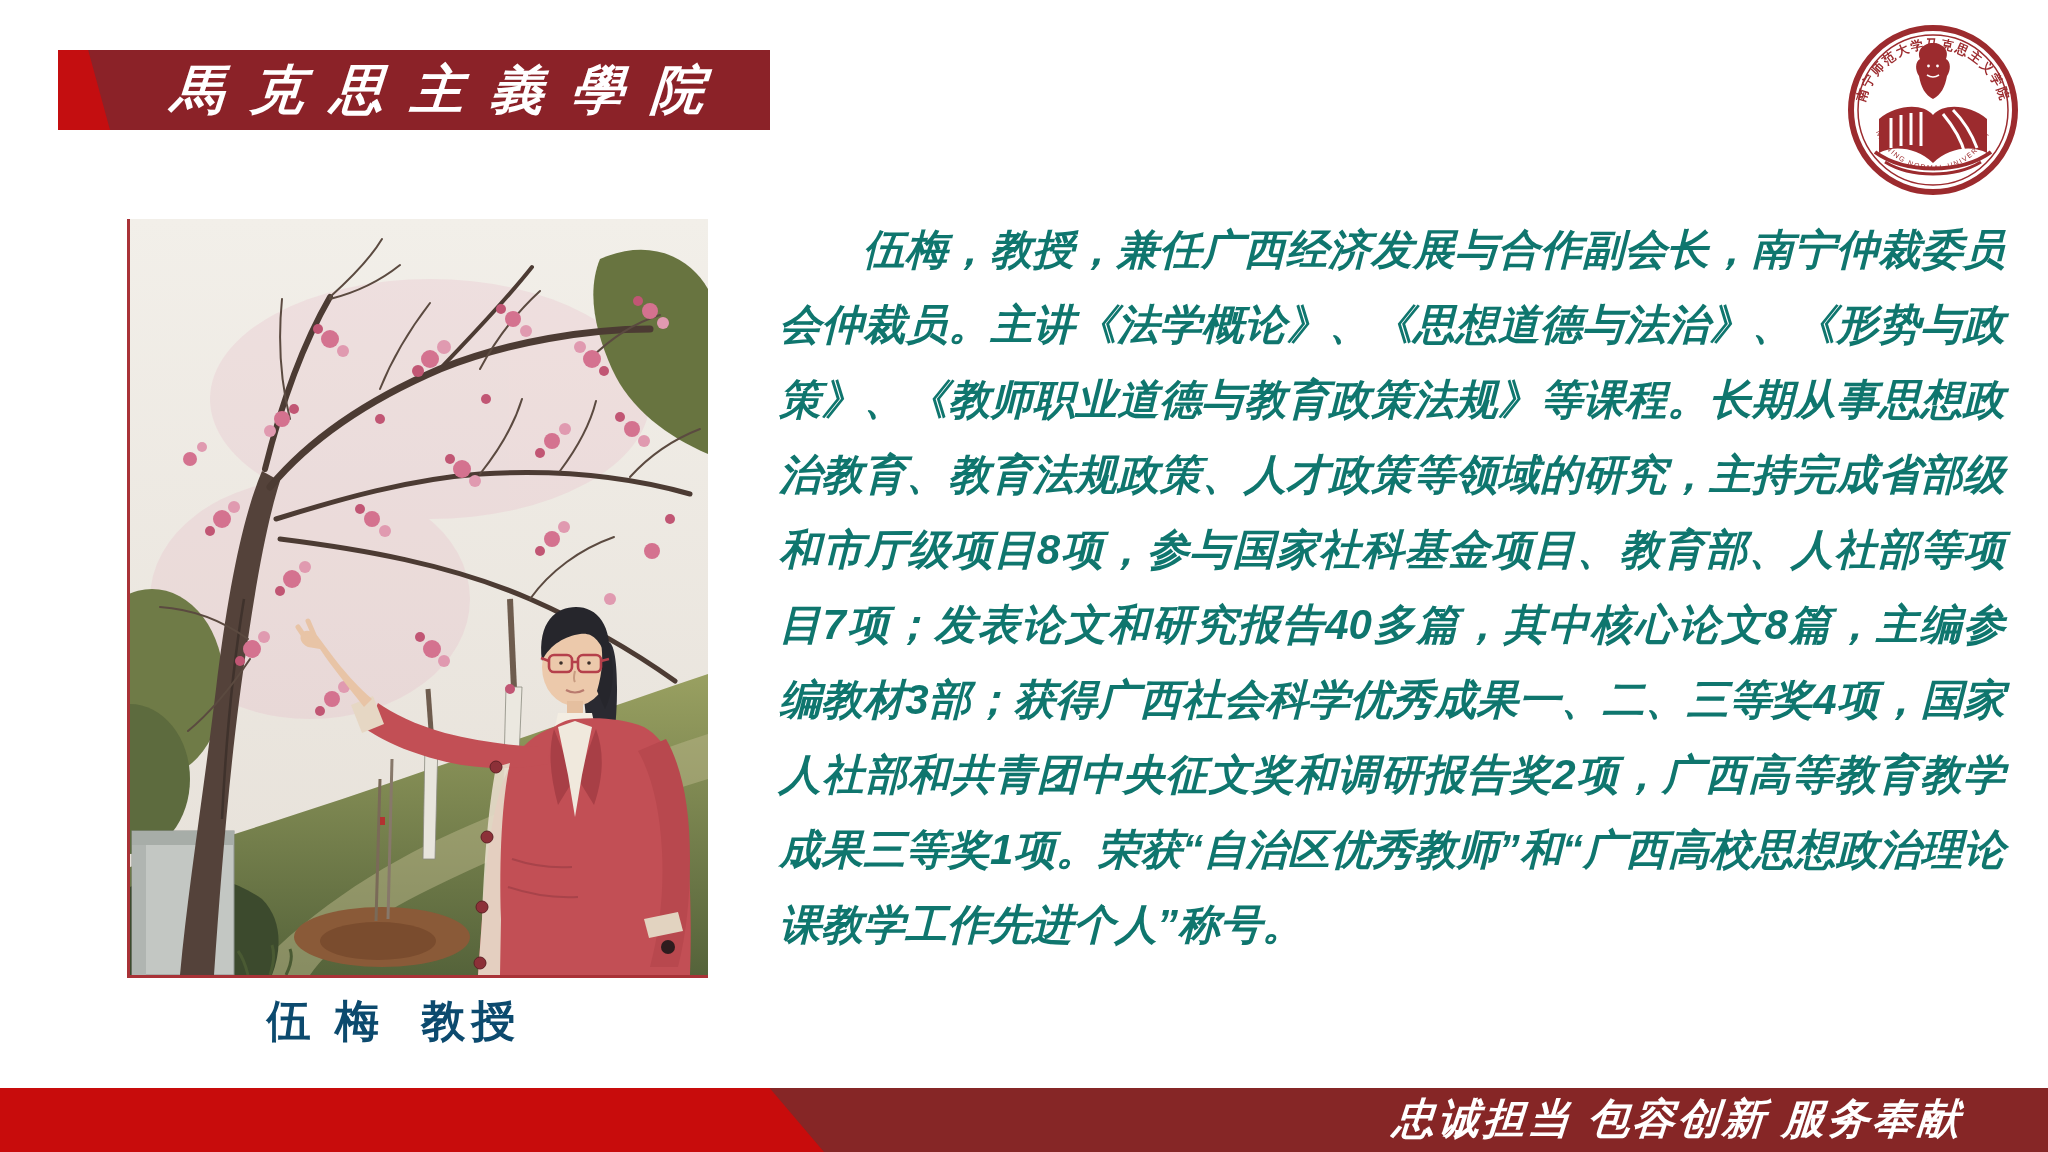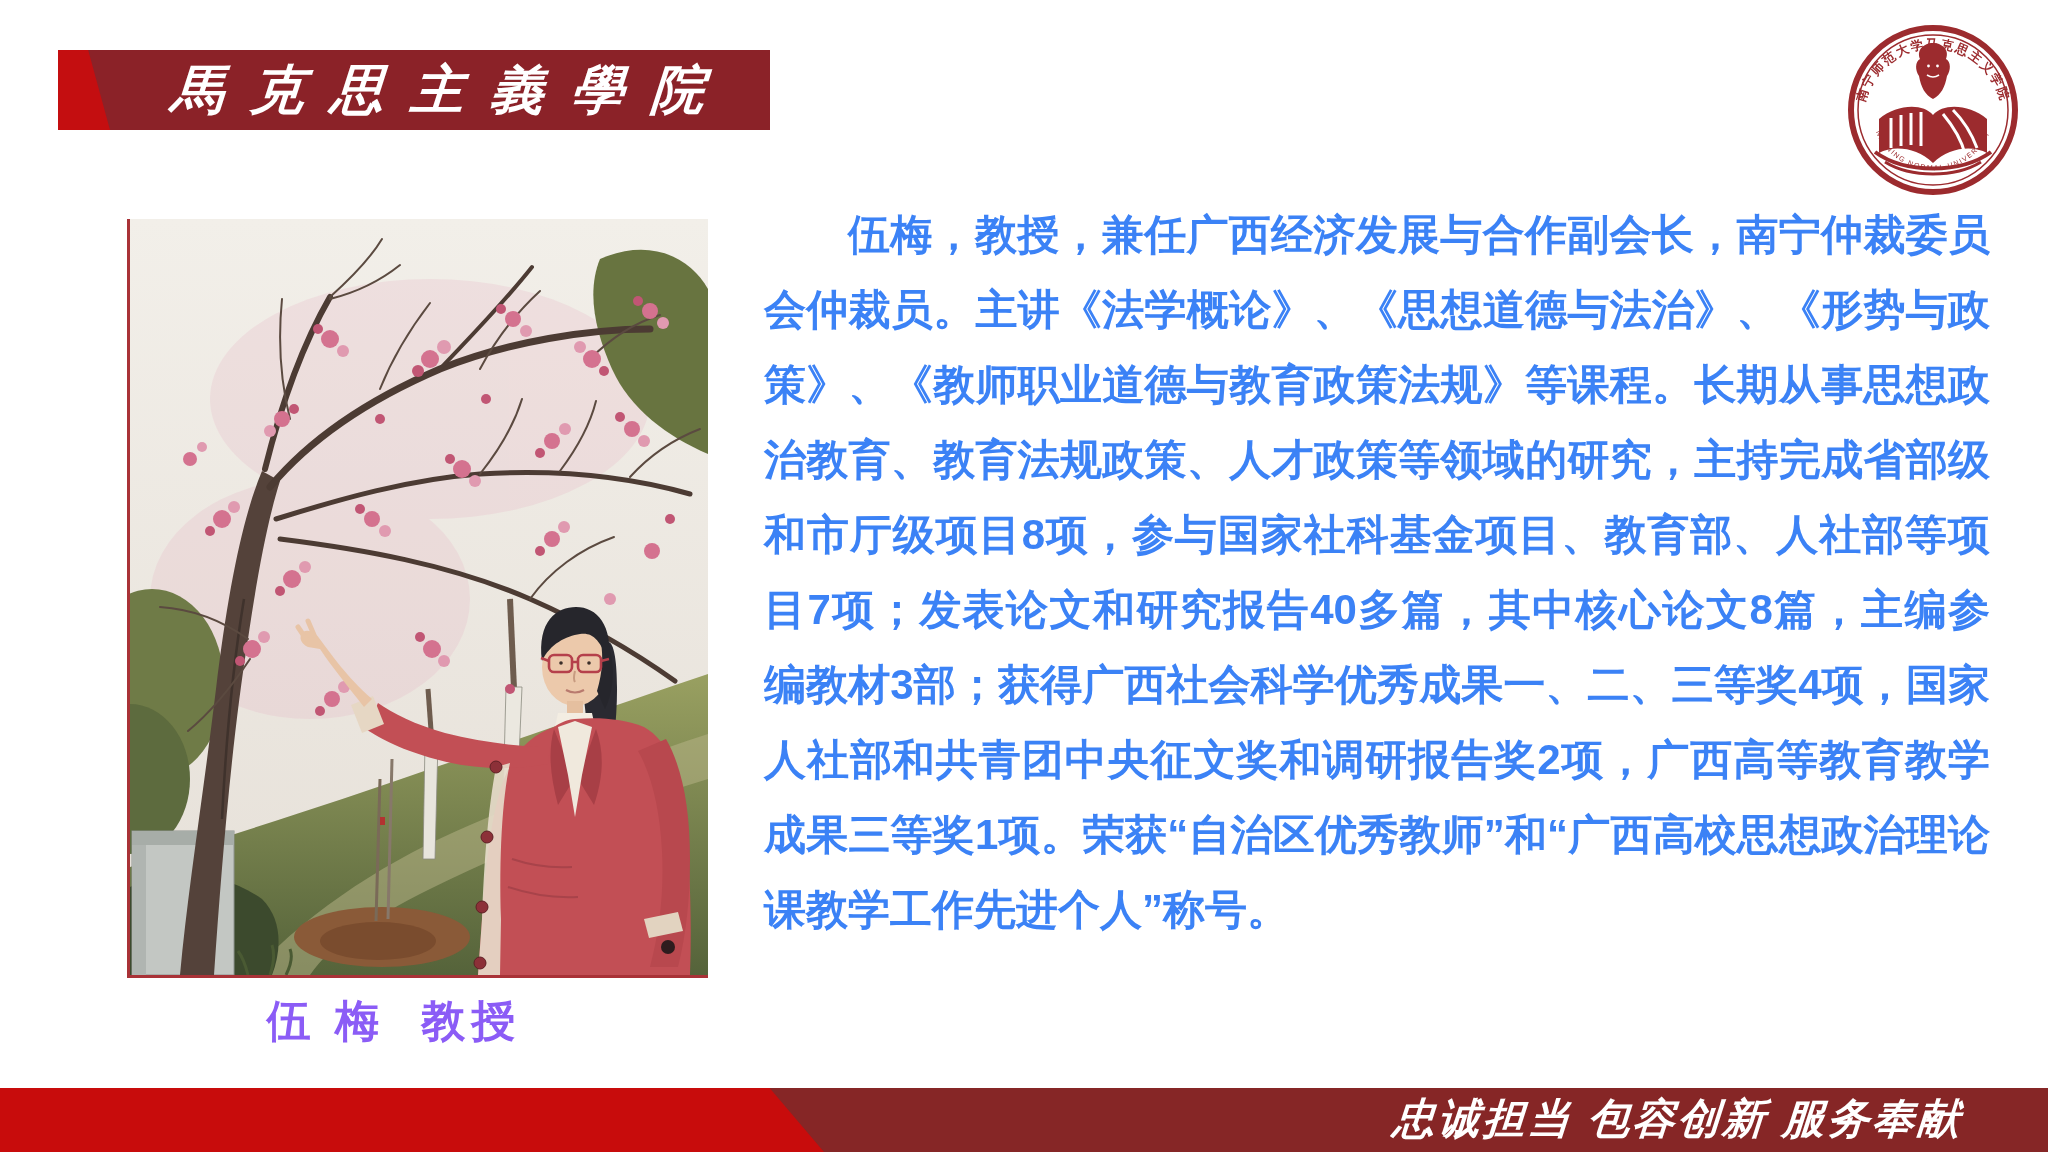--- a/index.html
+++ b/index.html
@@ -18,27 +18,27 @@
   }
   .header-line{position:absolute;left:770px;top:131px;width:1002px;height:8px;
     background:linear-gradient(90deg,#79202 6,#7a2026 0%,#8d272d 55%,#a8333a 100%);}
   .logo{position:absolute;left:1845px;top:22px;width:176px;height:176px;}
   
   .photo{position:absolute;left:127px;top:219px;width:578px;height:756px;
     border-left:3px solid #a93237;border-bottom:3px solid #a93237;box-sizing:content-box;}
   .photo svg{display:block;}
   .photo-caption{
     position:absolute;left:127px;top:992px;width:578px;padding-right:44px;box-sizing:border-box;
-    text-align:center;font-size:44px;font-weight:700;color:#8b5cf6;letter-spacing:6px;white-space:pre;
+    text-align:center;font-size:44px;font-weight:700;color:#0c4a6e;letter-spacing:6px;white-space:pre;
   }
   
   .bio-text{
     position:absolute;left:763px;top:196px;width:1226px;
-    font-size:42px;line-height:75px;font-weight:700;color:#3b82f6;
-    text-align:justify;text-indent:2em;margin:1px;
+    font-size:42px;line-height:75px;font-weight:700;color:#0f766e;
+    text-align:justify;text-indent:2em;margin:16px;font-style:italic;
   }
   
   .footer-dark{position:absolute;left:0;top:1088px;width:2048px;height:64px;background:#862626;}
   .footer-accent{position:absolute;left:0;top:1088px;width:824px;height:64px;background:#C80C0C;
     clip-path:polygon(0 0,93.4% 0,100% 100%,0 100%);}
   .footer-motto{
     position:absolute;right:86px;top:1088px;height:64px;line-height:62px;
     color:#ffffff;font-size:42px;font-weight:700;letter-spacing:3px;
     font-style:italic;transform:skewX(-4deg);white-space:pre;
   }

